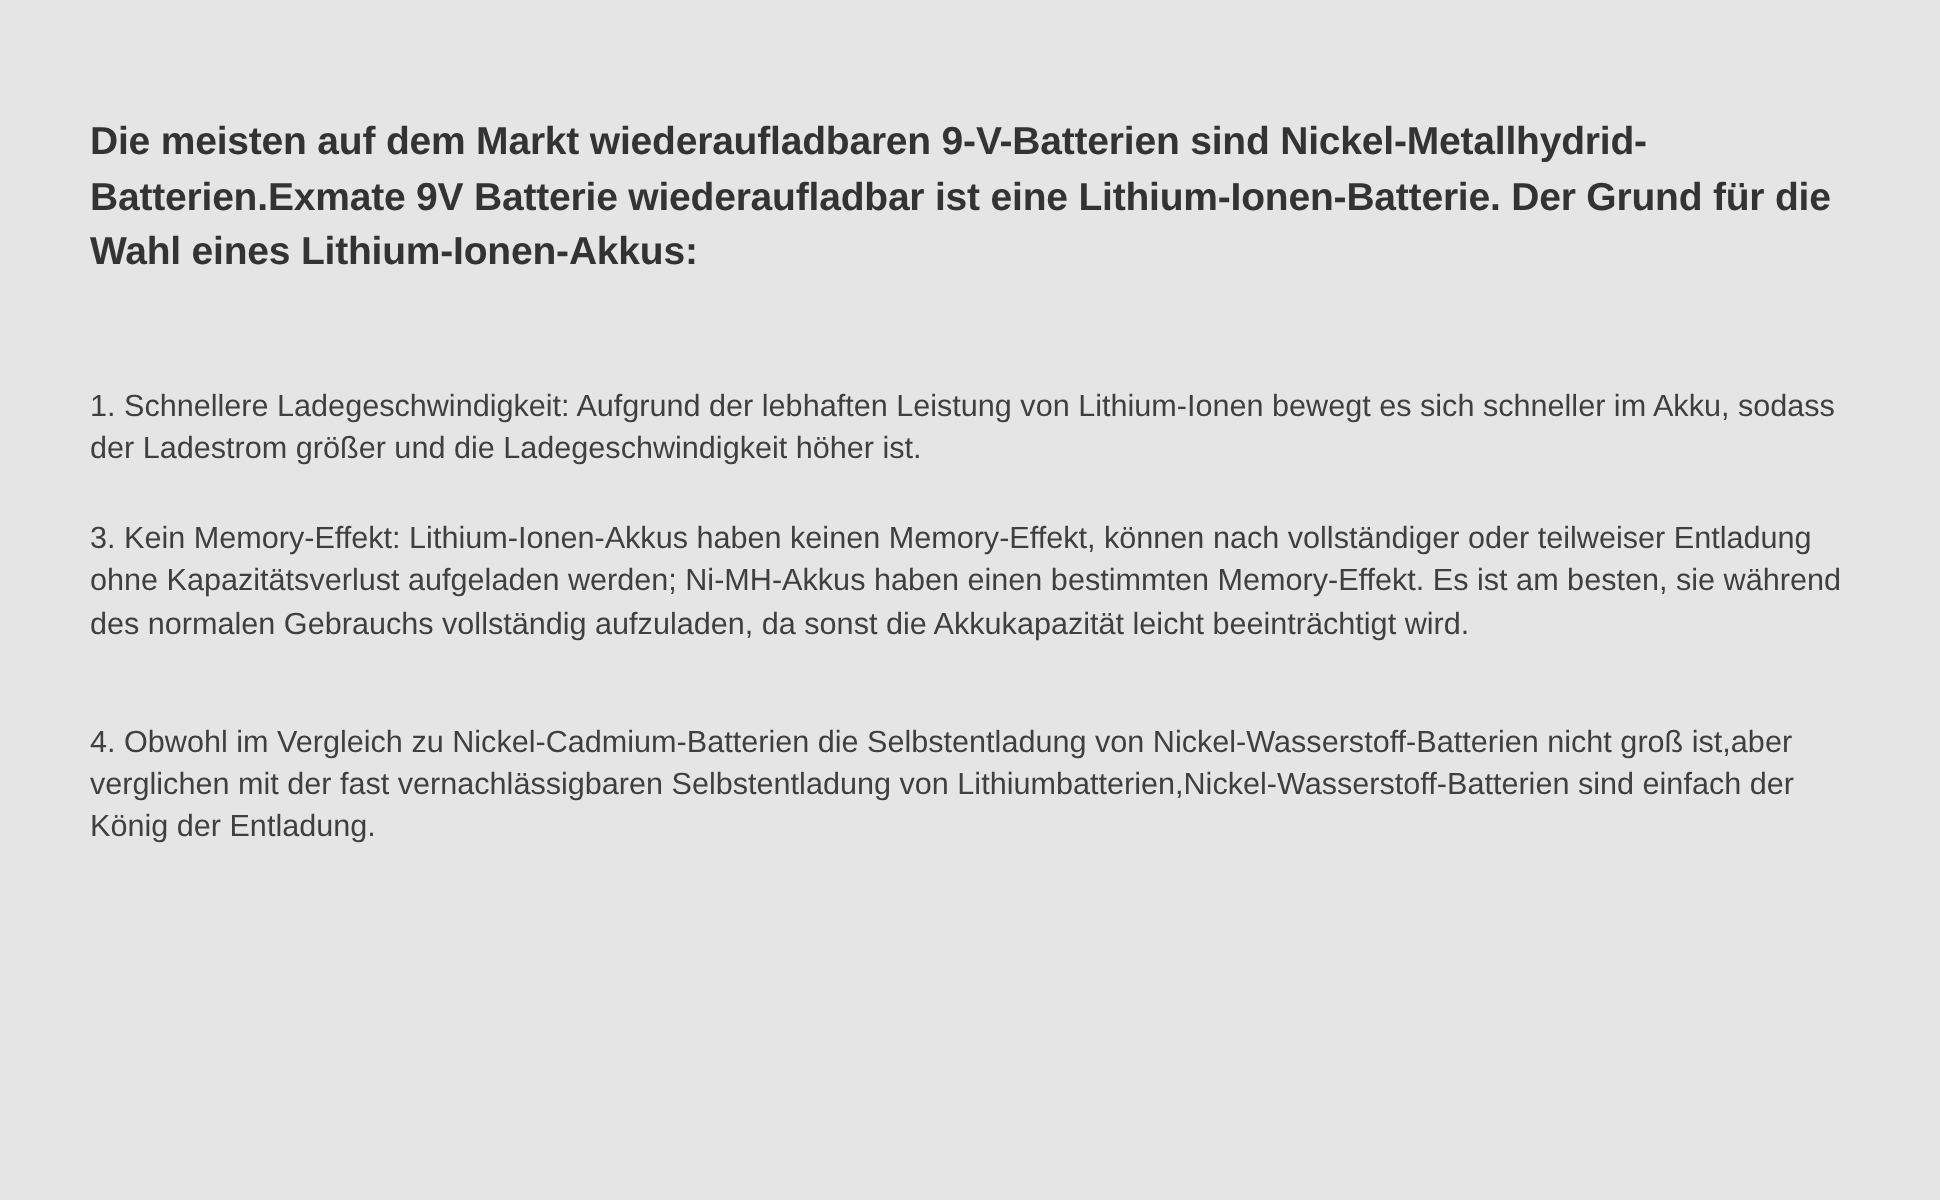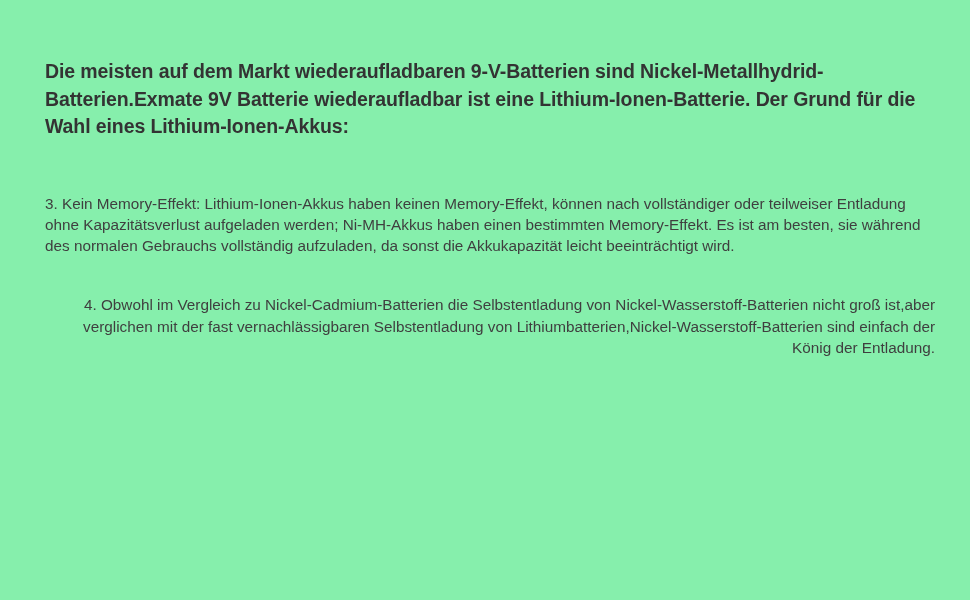--- a/index.html
+++ b/index.html
@@ -12,53 +12,53 @@
     background: #ffffff;
     font-family: "Liberation Sans", sans-serif;
     color: #3a3a3a;
     overflow: hidden;
   }
   .page {
     box-sizing: border-box;
     width: 970px;
     height: 600px;
     padding: 58px 20px 0 45px;
-    background: #86efac;
+    background: #e5e5e5;
   }
   .headline {
     font-size: 19.5px;
     font-weight: bold;
     line-height: 1.42;
     color: #333333;
     letter-spacing: -0.1px;
     margin: 0 0 52px 0;
     max-width: 885px;
   }
   .body-block {
     margin: 0 0 24px 0;
     font-size: 15.3px;
     line-height: 1.38;
     color: #3f3f3f;
     max-width: 890px;
   }
   .body-block:last-child {
     margin-bottom: 0;
-    text-align: right;
   }
   .spacer-lg {
     height: 14px;
   }
 </style>
 </head>
 <body>
 
 <div class="page">
 
   <h1 class="headline">Die meisten auf dem Markt wiederaufladbaren 9-V-Batterien sind Nickel-Metallhydrid-Batterien.Exmate 9V Batterie wiederaufladbar ist eine Lithium-Ionen-Batterie. Der Grund für die Wahl eines Lithium-Ionen-Akkus:</h1>
 
+  <p class="body-block">1. Schnellere Ladegeschwindigkeit: Aufgrund der lebhaften Leistung von Lithium-Ionen bewegt es sich schneller im Akku, sodass der Ladestrom größer und die Ladegeschwindigkeit höher ist.</p>
 
 
   <p class="body-block">3. Kein Memory-Effekt: Lithium-Ionen-Akkus haben keinen Memory-Effekt, können nach vollständiger oder teilweiser Entladung ohne Kapazitätsverlust aufgeladen werden; Ni-MH-Akkus haben einen bestimmten Memory-Effekt. Es ist am besten, sie während des normalen Gebrauchs vollständig aufzuladen, da sonst die Akkukapazität leicht beeinträchtigt wird.</p>
 
   <div class="spacer-lg"></div>
 
   <p class="body-block">4. Obwohl im Vergleich zu Nickel-Cadmium-Batterien die Selbstentladung von Nickel-Wasserstoff-Batterien nicht groß ist,aber verglichen mit der fast vernachlässigbaren Selbstentladung von Lithiumbatterien,Nickel-Wasserstoff-Batterien sind einfach der König der Entladung.</p>
 
 </div>
 

